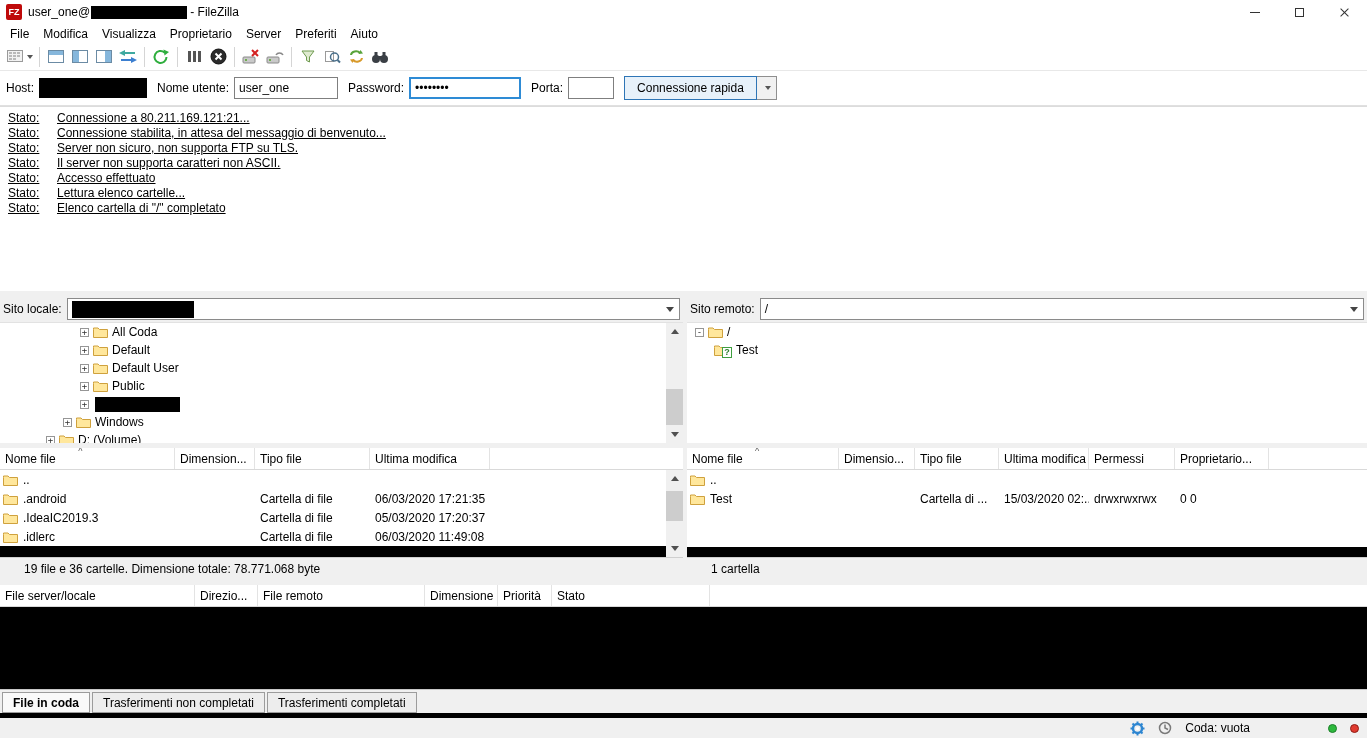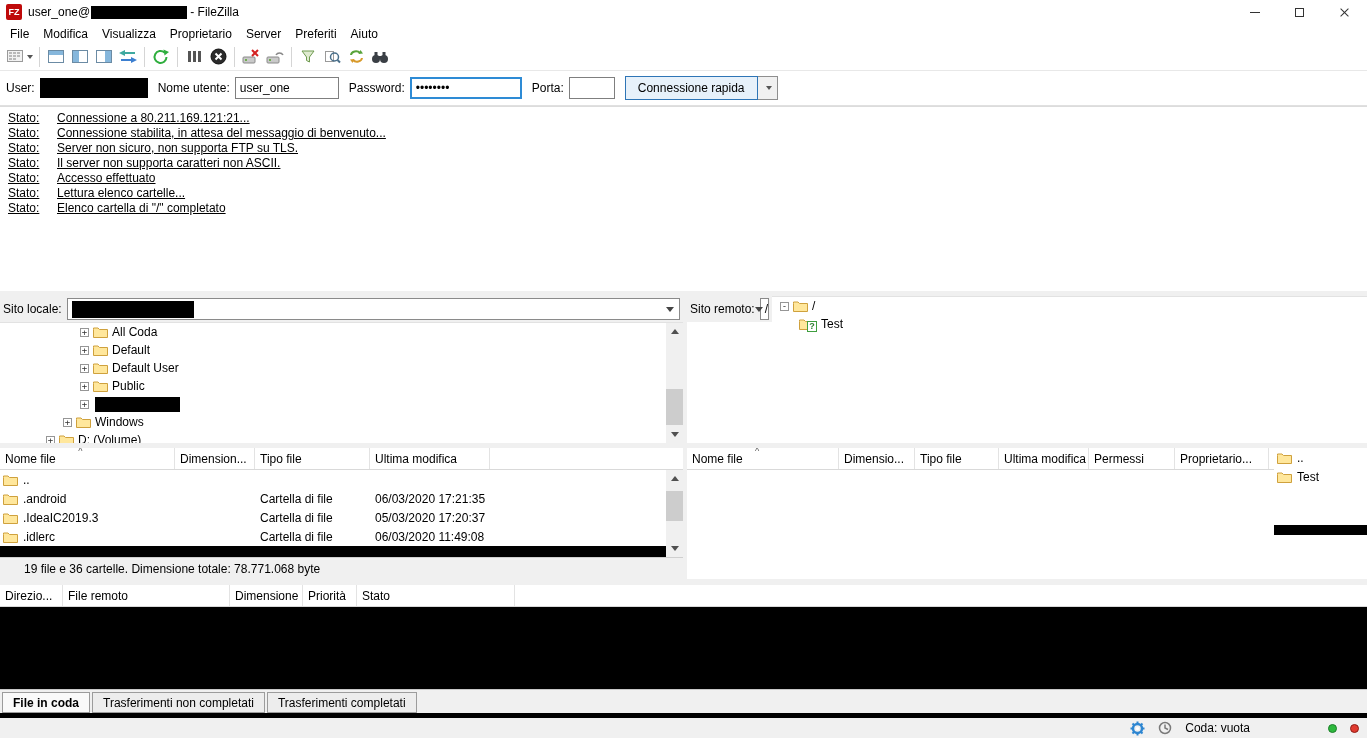--- a/index.html
+++ b/index.html
@@ -52,21 +52,21 @@
   .log-row { display: flex; height: 15px; line-height: 15px; white-space: nowrap; }
   .log-prefix { width: 57px; padding-left: 8px; flex: none; }
 
   
   .band-split { height: 5px; background: #f0f0f0; flex: none; }
   .pane-divider { width: 4px; background: #f0f0f0; flex: none; }
 
   
   .trees-row { display: flex; height: 147px; flex: none; }
   .pane-local { width: 683px; display: flex; flex-direction: column; flex: none; }
-  .pane-remote { width: 680px; display: flex; flex-direction: row; flex: none; }
+  .pane-remote { width: 680px; display: flex; flex-direction: column; flex: none; }
   .site-row { height: 26px; background: #f0f0f0; display: flex; align-items: center; padding: 0 3px; flex: none; }
   .site-label { margin-right: 5px; white-space: nowrap; }
   .combo { flex: 1; height: 22px; border: 1px solid #8a8a8a; background: #fff; display: flex; align-items: center; padding-left: 4px; position: relative; }
   .combo-arrow { position: absolute; right: 5px; top: 8px; width: 0; height: 0;
                  border-left: 4px solid transparent; border-right: 4px solid transparent; border-top: 5px solid #444; }
   .combo-redacted { width: 122px; height: 17px; }
   .tree { flex: 1; background: #fff; position: relative; overflow: hidden; border-top: 1px solid #e2e2e2; }
   .tree-row { height: 18px; display: flex; align-items: center; }
   .sp-d2 { width: 46px; flex: none; } .sp-d3 { width: 63px; flex: none; } .sp-d4 { width: 80px; flex: none; }
   .sp-r0 { width: 8px;  flex: none; } .sp-r1 { width: 27px; flex: none; }
@@ -264,21 +264,21 @@
           <circle cx="5" cy="9" r="4" fill="#3a3f45"></circle>
           <circle cx="13" cy="9" r="4" fill="#3a3f45"></circle>
           <rect x="7" y="6" width="4" height="3" fill="#3a3f45"></rect>
           <rect x="3.5" y="2" width="3" height="4" fill="#3a3f45"></rect>
           <rect x="11.5" y="2" width="3" height="4" fill="#3a3f45"></rect>
         </svg>
     </span>
   </div>
 
   <div class="quickconnect">
-    <span class="qc-label">User:</span>
+    <span class="qc-label">Host:</span>
     <span class="qc-input host-redacted"></span>
     <span class="qc-label">Nome utente:</span>
     <input class="qc-input user-input" value="user_one" style="">
     <span class="qc-label">Password:</span>
     <input class="qc-input password-input" value="••••••••" style="">
     <span class="qc-label">Porta:</span>
     <input class="qc-input port-input" value="" style="">
     <button class="qc-btn">Connessione rapida</button>
     <span class="qc-dd">
         <span class="dd-arrow"></span>
@@ -540,20 +540,21 @@
       </div>
       <div class="pane-status">
           <span>1 cartella</span>
         </div>
     </div>
   </div>
 
   <div class="queue-band">
     <div class="band-split" style="height:6px;"></div>
     <div class="queue-header">
+      <span class="hcell qc0">File server/locale</span>
       <span class="hcell qc1">Direzio...</span>
       <span class="hcell qc2">File remoto</span>
       <span class="hcell qc3">Dimensione</span>
       <span class="hcell qc4">Priorità</span>
       <span class="hcell qc5">Stato</span>
       <span class="hcell hfill"></span>
     </div>
     <div class="queue-body"></div>
   </div>
 

